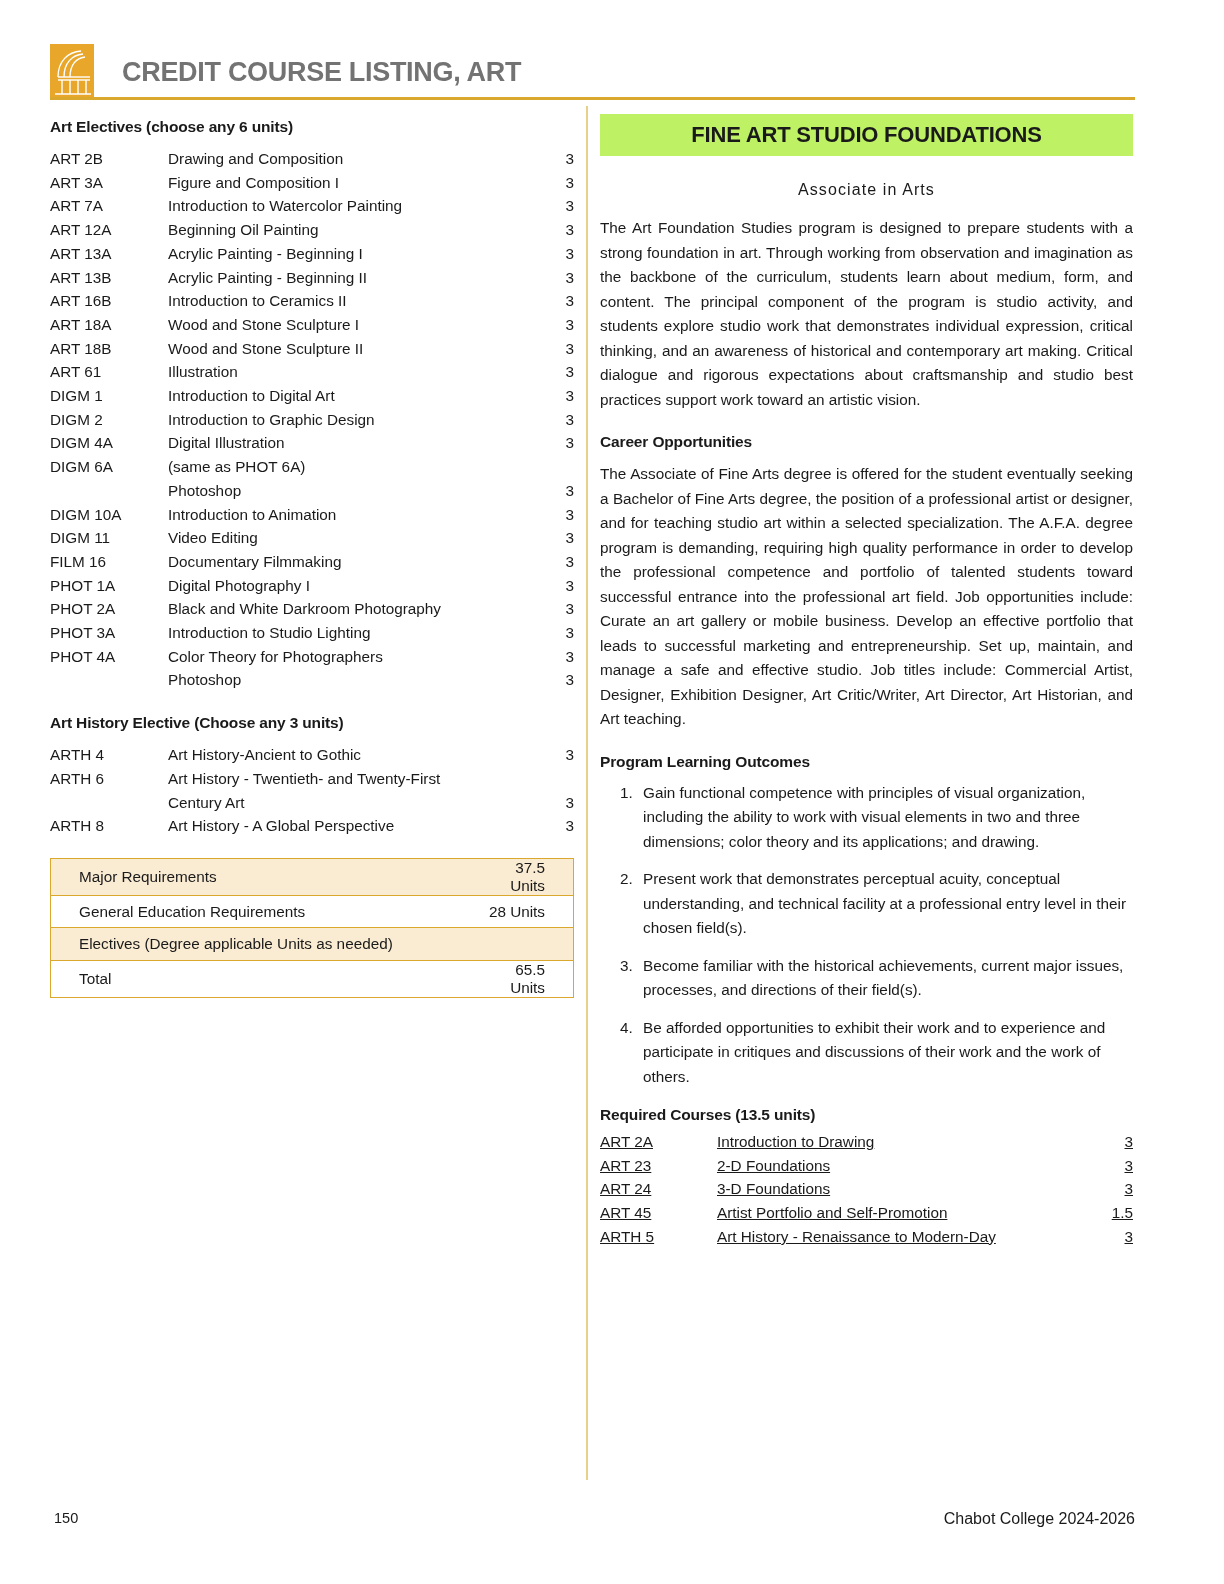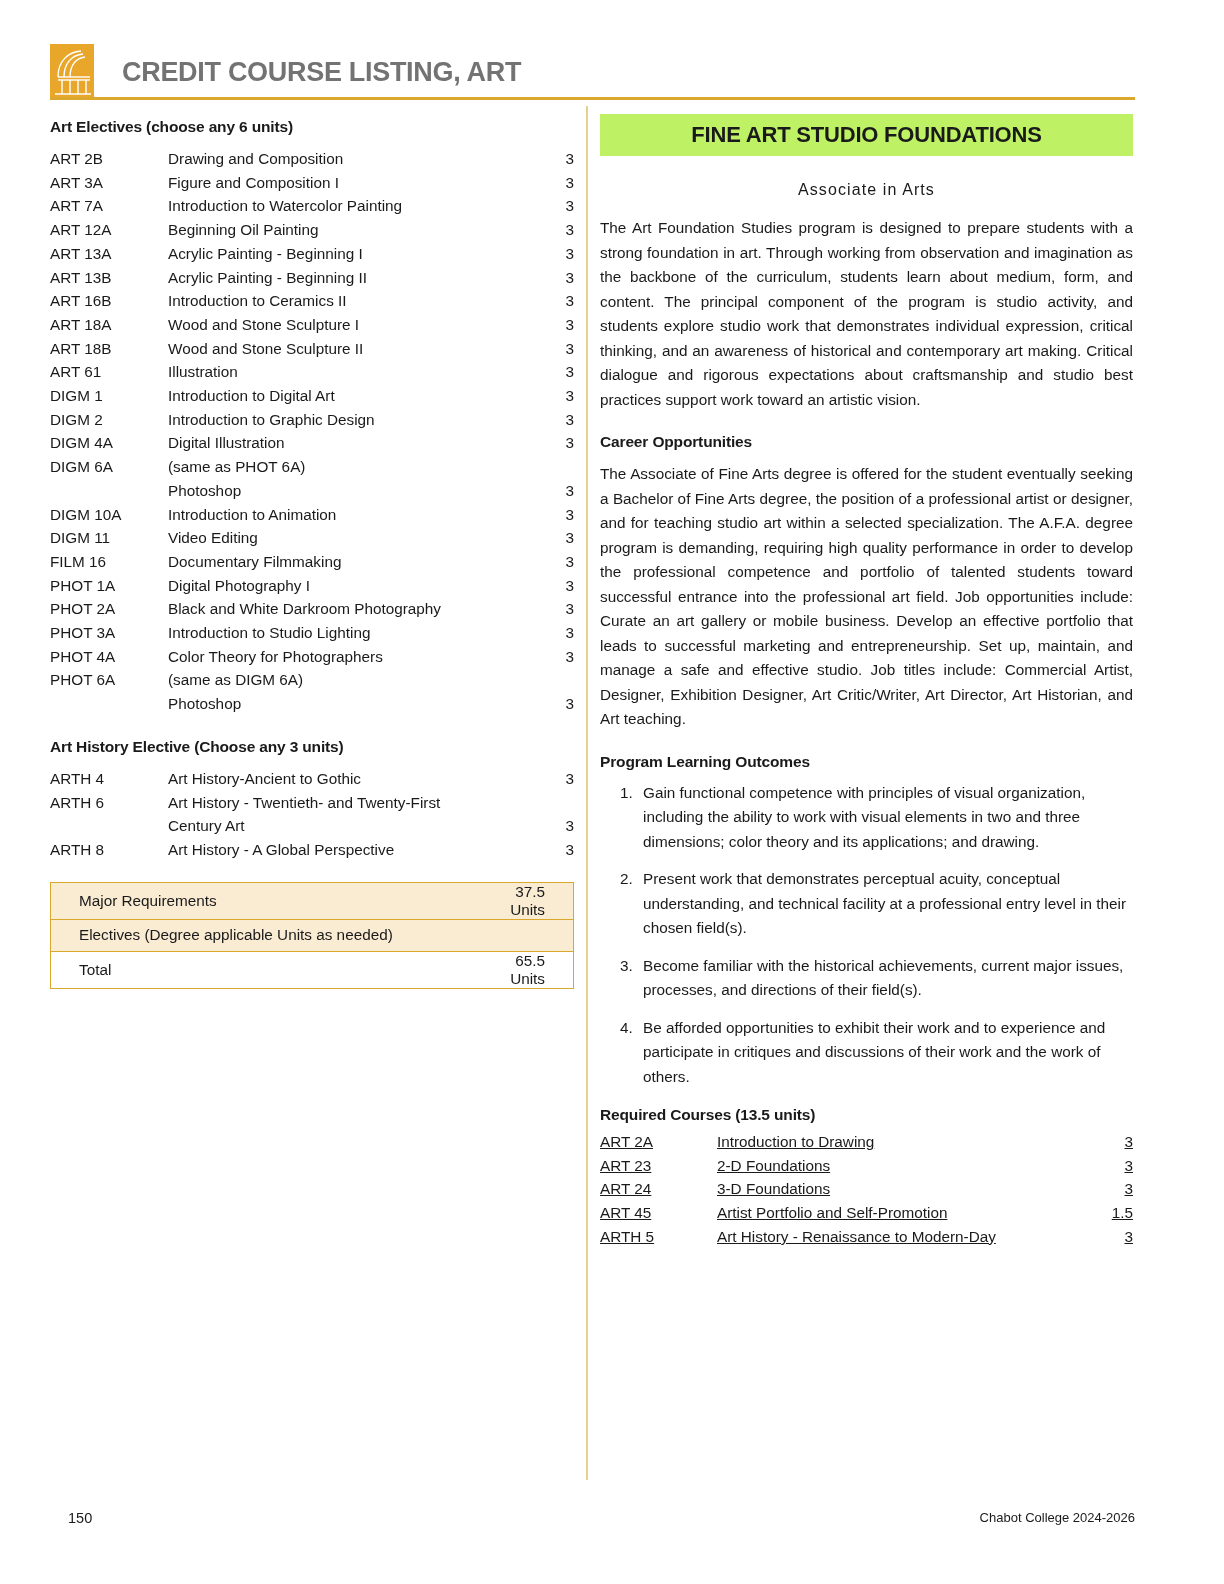--- a/index.html
+++ b/index.html
@@ -158,28 +158,28 @@
 
   .req-head { margin-top: 17px; }
   .req-list { margin-top: 6px; text-decoration: underline; }
   .req-list .course-row { white-space: nowrap; }
   .req-list .c-code { width: 117px; flex: 0 0 117px; }
   .req-list .c-units { width: 30px; flex: 0 0 30px; }
 
   
   .footer-page-num {
     position: absolute;
-    left: 68px; top: 1510px;
+    left: 54px; top: 1510px;
     font-size: 14.5px;
     color: #1a1a1a;
   }
   .footer-right {
     position: absolute;
     right: 89px; top: 1510px;
-    font-size: 13px;
+    font-size: 16px;
     color: #1a1a1a;
   }
 </style>
 </head>
 <body>
 
 <div class="page">
 
   <div class="header">
     <div class="logo">
@@ -315,25 +315,20 @@
           <span class="c-code">PHOT 3A</span>
           <span class="c-title">Introduction to Studio Lighting</span>
           <span class="c-units">3</span>
         </div>
         <div class="course-row">
           <span class="c-code">PHOT 4A</span>
           <span class="c-title">Color Theory for Photographers</span>
           <span class="c-units">3</span>
         </div>
         <div class="course-row">
-          <span class="c-code">PHOT 6A</span>
-          <span class="c-title">(same as DIGM 6A)</span>
-          <span class="c-units"></span>
-        </div>
-        <div class="course-row">
           <span class="c-code"></span>
           <span class="c-title">Photoshop</span>
           <span class="c-units">3</span>
         </div>
       </div>
 
     <div class="section-head" style="margin-top:22px;">Art History Elective (Choose any 3 units)</div>
 
     <div class="course-list" id="arthistory-list">
         <div class="course-row">
@@ -356,20 +351,24 @@
           <span class="c-title">Art History - A Global Perspective</span>
           <span class="c-units">3</span>
         </div>
       </div>
 
     <table class="units-table">
       <tbody id="units-table-body">
           <tr class="shaded">
             <td class="u-label">Major Requirements</td>
             <td class="u-value">37.5 Units</td>
+          </tr>
+          <tr class="plain">
+            <td class="u-label">General Education Requirements</td>
+            <td class="u-value">28 Units</td>
           </tr>
           <tr class="shaded">
             <td class="u-label">Electives (Degree applicable Units as needed)</td>
             <td class="u-value"></td>
           </tr>
           <tr class="plain">
             <td class="u-label">Total</td>
             <td class="u-value">65.5 Units</td>
           </tr>
         </tbody>

